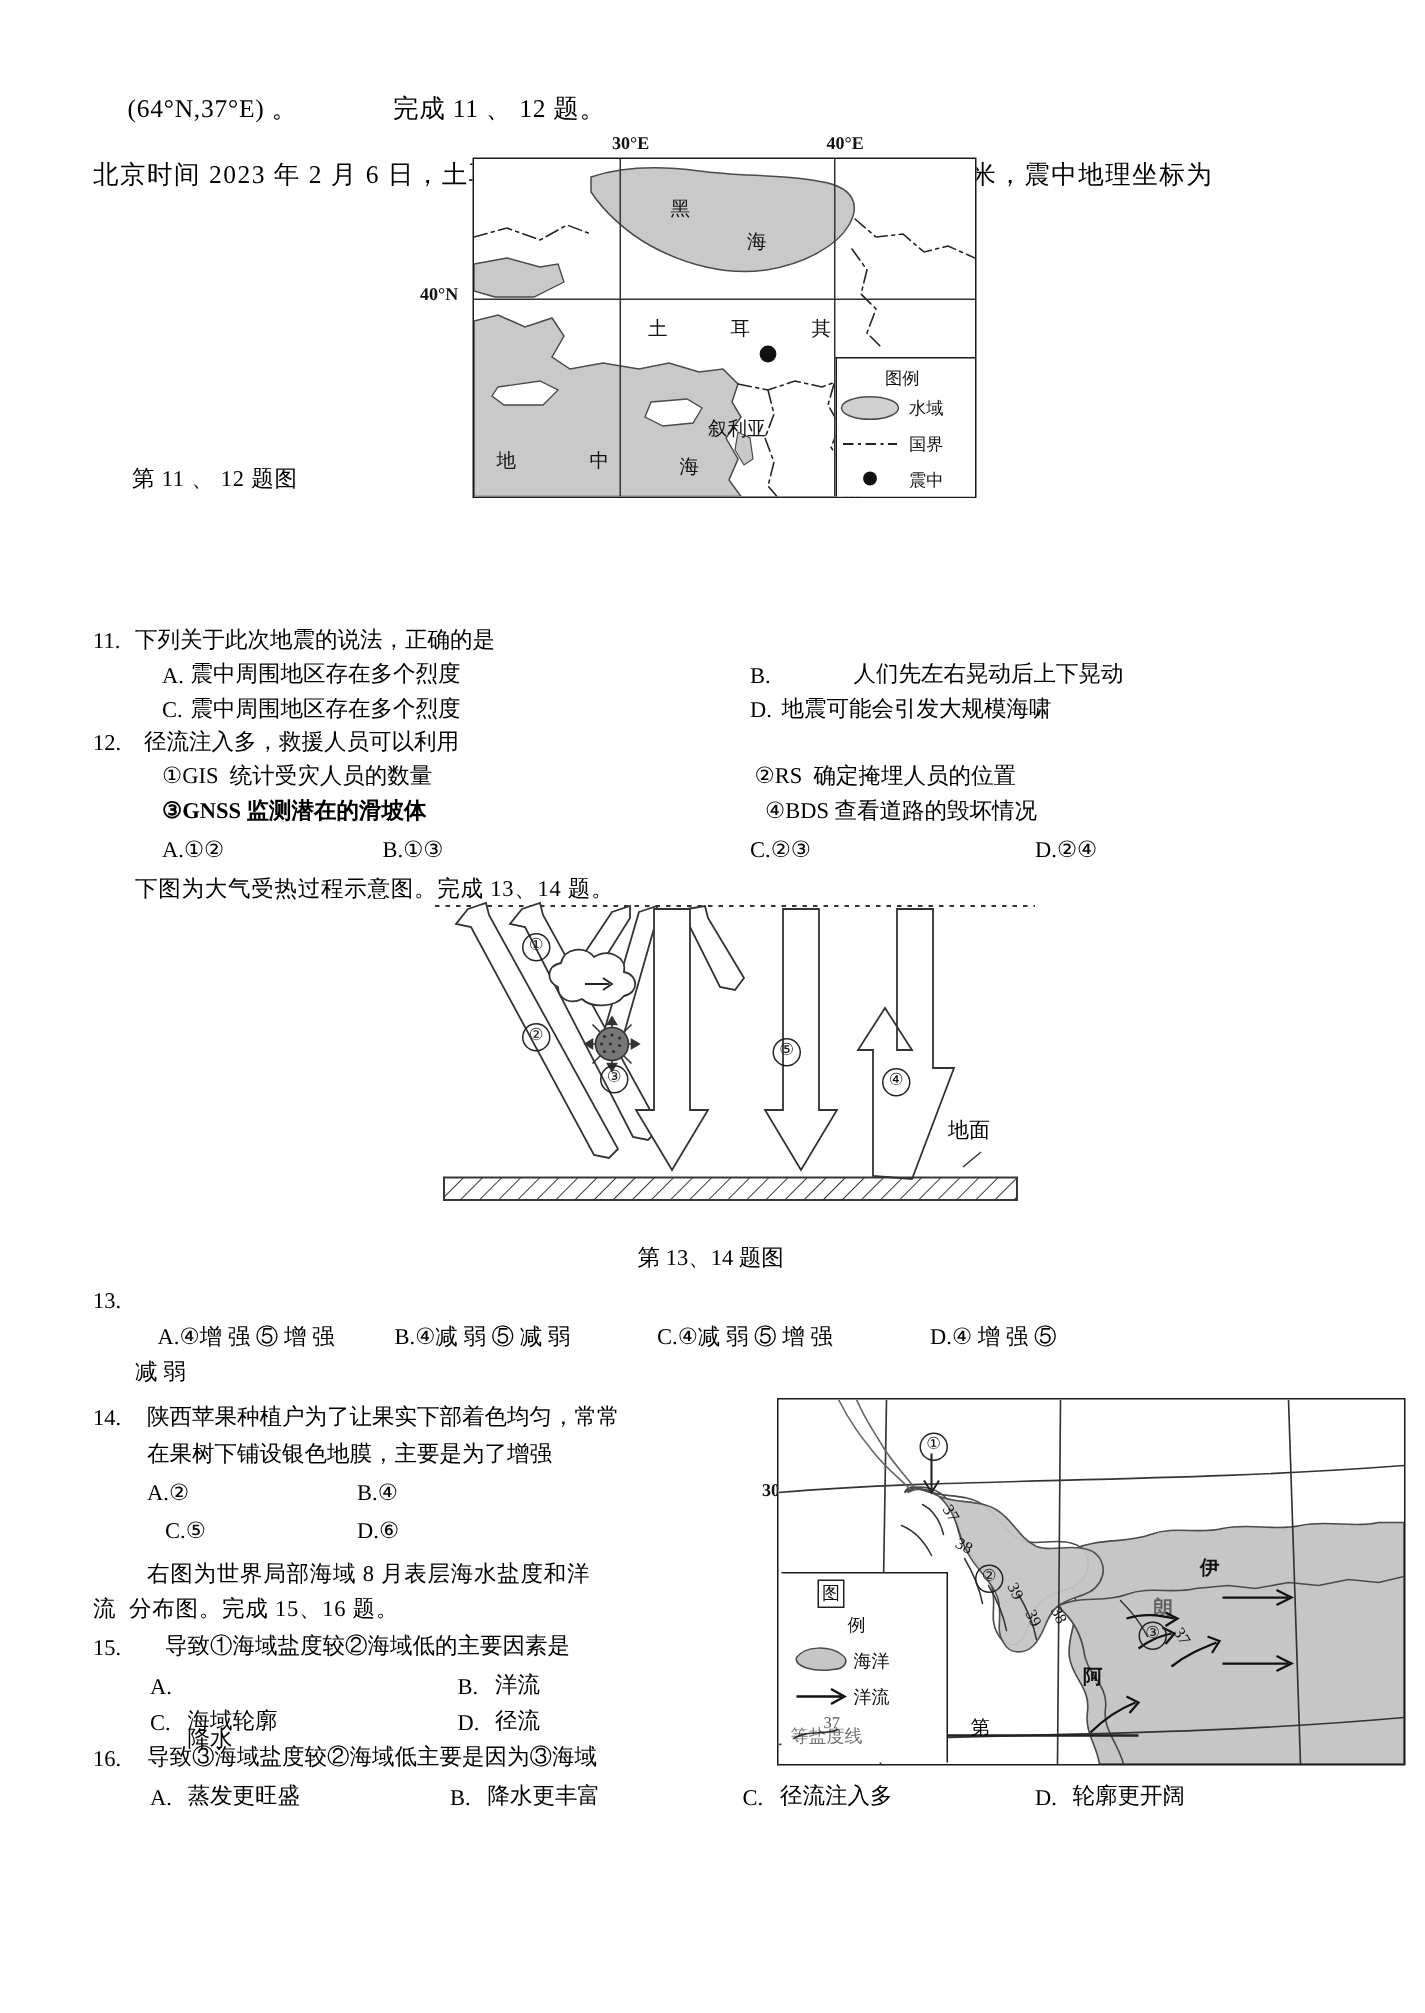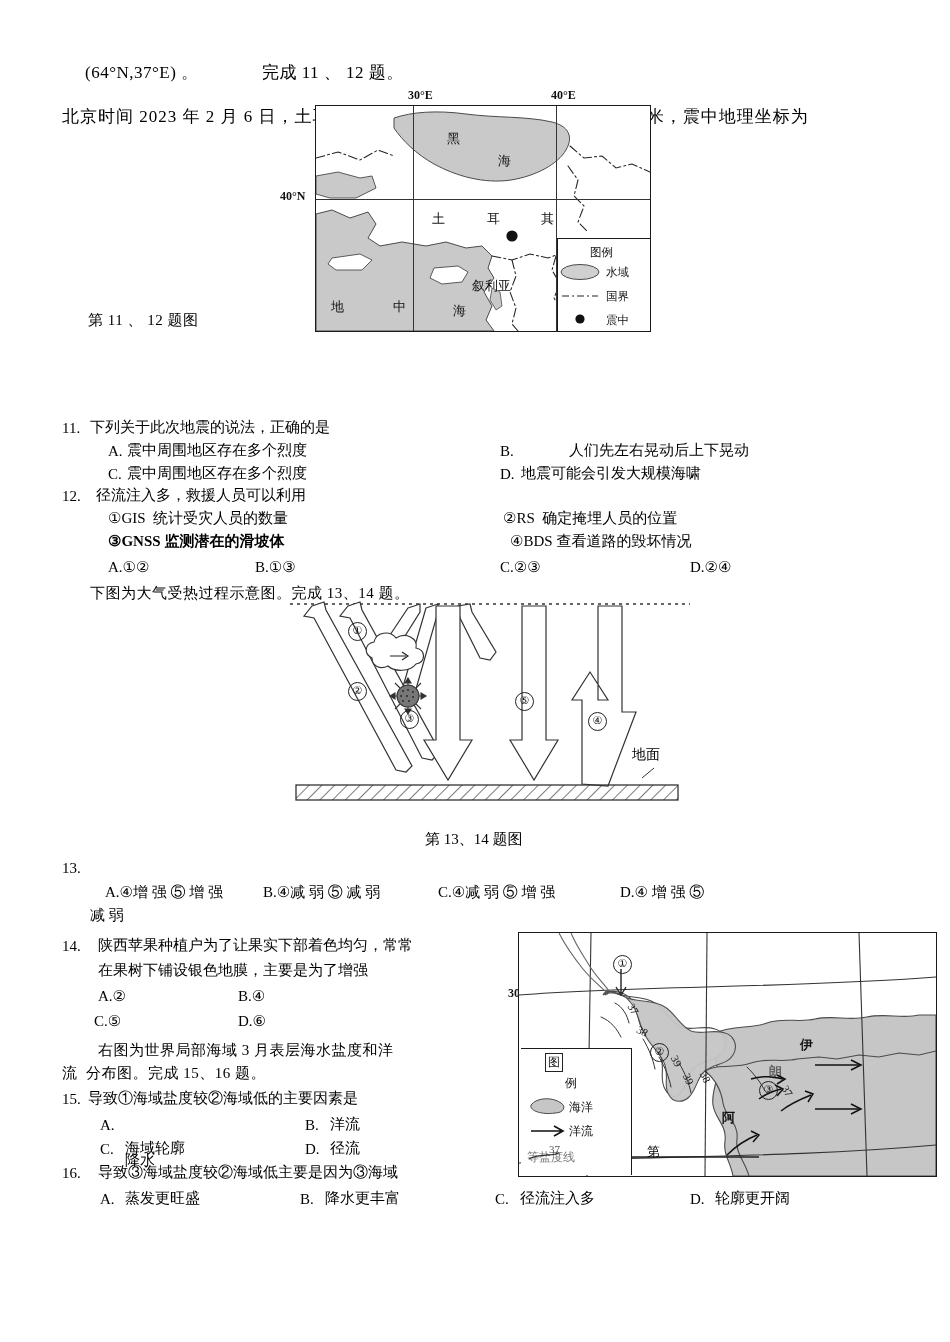--- a/index.html
+++ b/index.html
@@ -287,24 +287,24 @@
   <div class="t cn f15" style="left:438px; top:885px;"><span>C.</span><span>④减 弱 ⑤ 增 强</span></div>
   <div class="t cn f15" style="left:620px; top:885px;"><span>D.</span><span>④ 增 强 ⑤</span></div>
   <div class="t cn f15" style="left:90px; top:908px;">减 弱</div>
 
   <div class="t cn f15" style="left:62px; top:939px;">14.</div>
   <div class="t cn f15" style="left:98px; top:938px;">陕西苹果种植户为了让果实下部着色均匀，常常</div>
   <div class="t cn f15" style="left:98px; top:963px;">在果树下铺设银色地膜，主要是为了增强</div>
 
   <div class="t cn f15" style="left:98px; top:989px;"><span>A.</span><span>②</span></div>
   <div class="t cn f15" style="left:238px; top:989px;"><span>B.</span><span>④</span></div>
-  <div class="t cn f15" style="left:94px; top:1014px;"><span>C.</span><span>⑤</span></div>
+  <div class="t cn f15" style="left:110px; top:1014px;"><span>C.</span><span>⑤</span></div>
   <div class="t cn f15" style="left:238px; top:1014px;"><span>D.</span><span>⑥</span></div>
 
-  <div class="t kai f15" style="left:98px; top:1043px;">右图为世界局部海域 3 月表层海水盐度和洋</div>
+  <div class="t kai f15" style="left:98px; top:1043px;">右图为世界局部海域 8 月表层海水盐度和洋</div>
   <div class="t kai f15" style="left:62px; top:1066px;">流  分布图。完成 15、16 题。</div>
 
   <div class="axlbl" style="left:582px; top:934px;">45°</div>
   <div class="axlbl" style="left:694px; top:934px;">55°</div>
   <div class="axlbl" style="left:838px; top:934px;">65°</div>
   <div class="axlbl" style="left:508px; top:986px;">30°</div>
 
   <div id="fig-gulf">
     <svg width="417" height="243" viewBox="0 0 417 243" style="position:absolute;left:0;top:0;">
 
@@ -401,21 +401,21 @@
         <path d="M 2,64 C 12,58 22,62 32,58" fill="none" stroke="#333" stroke-width="1.1"></path>
       </svg>
       <div class="gleg-txt" style="left:48px; top:50px;">海洋</div>
       <div class="gleg-txt" style="left:48px; top:74px;">洋流</div>
       <div class="gleg-txt" style="left:6px; top:100px; opacity:.6;">等盐度线</div>
       <div class="sal" style="left:28px; top:94px; opacity:.75;">37</div>
     </div>
   </div>
 
   <div class="t cn f15" style="left:62px; top:1092px;">15.</div>
-  <div class="t cn f15" style="left:88px; top:1091px;">导致①海域盐度较②海域低的主要因素是</div>
+  <div class="t cn f15" style="left:110px; top:1091px;">导致①海域盐度较②海域低的主要因素是</div>
 
   <div class="t cn f15" style="left:100px; top:1118px;">A.</div>
   <div class="t cn f15" style="left:125px; top:1117px;margin-top:36px;">降水</div>
   <div class="t cn f15" style="left:305px; top:1118px;">B.</div>
   <div class="t cn f15" style="left:330px; top:1117px;">洋流</div>
   <div class="t cn f15" style="left:100px; top:1142px;">C.</div>
   <div class="t cn f15" style="left:125px; top:1141px;">海域轮廓</div>
   <div class="t cn f15" style="left:305px; top:1142px;">D.</div>
   <div class="t cn f15" style="left:330px; top:1141px;">径流</div>
 

